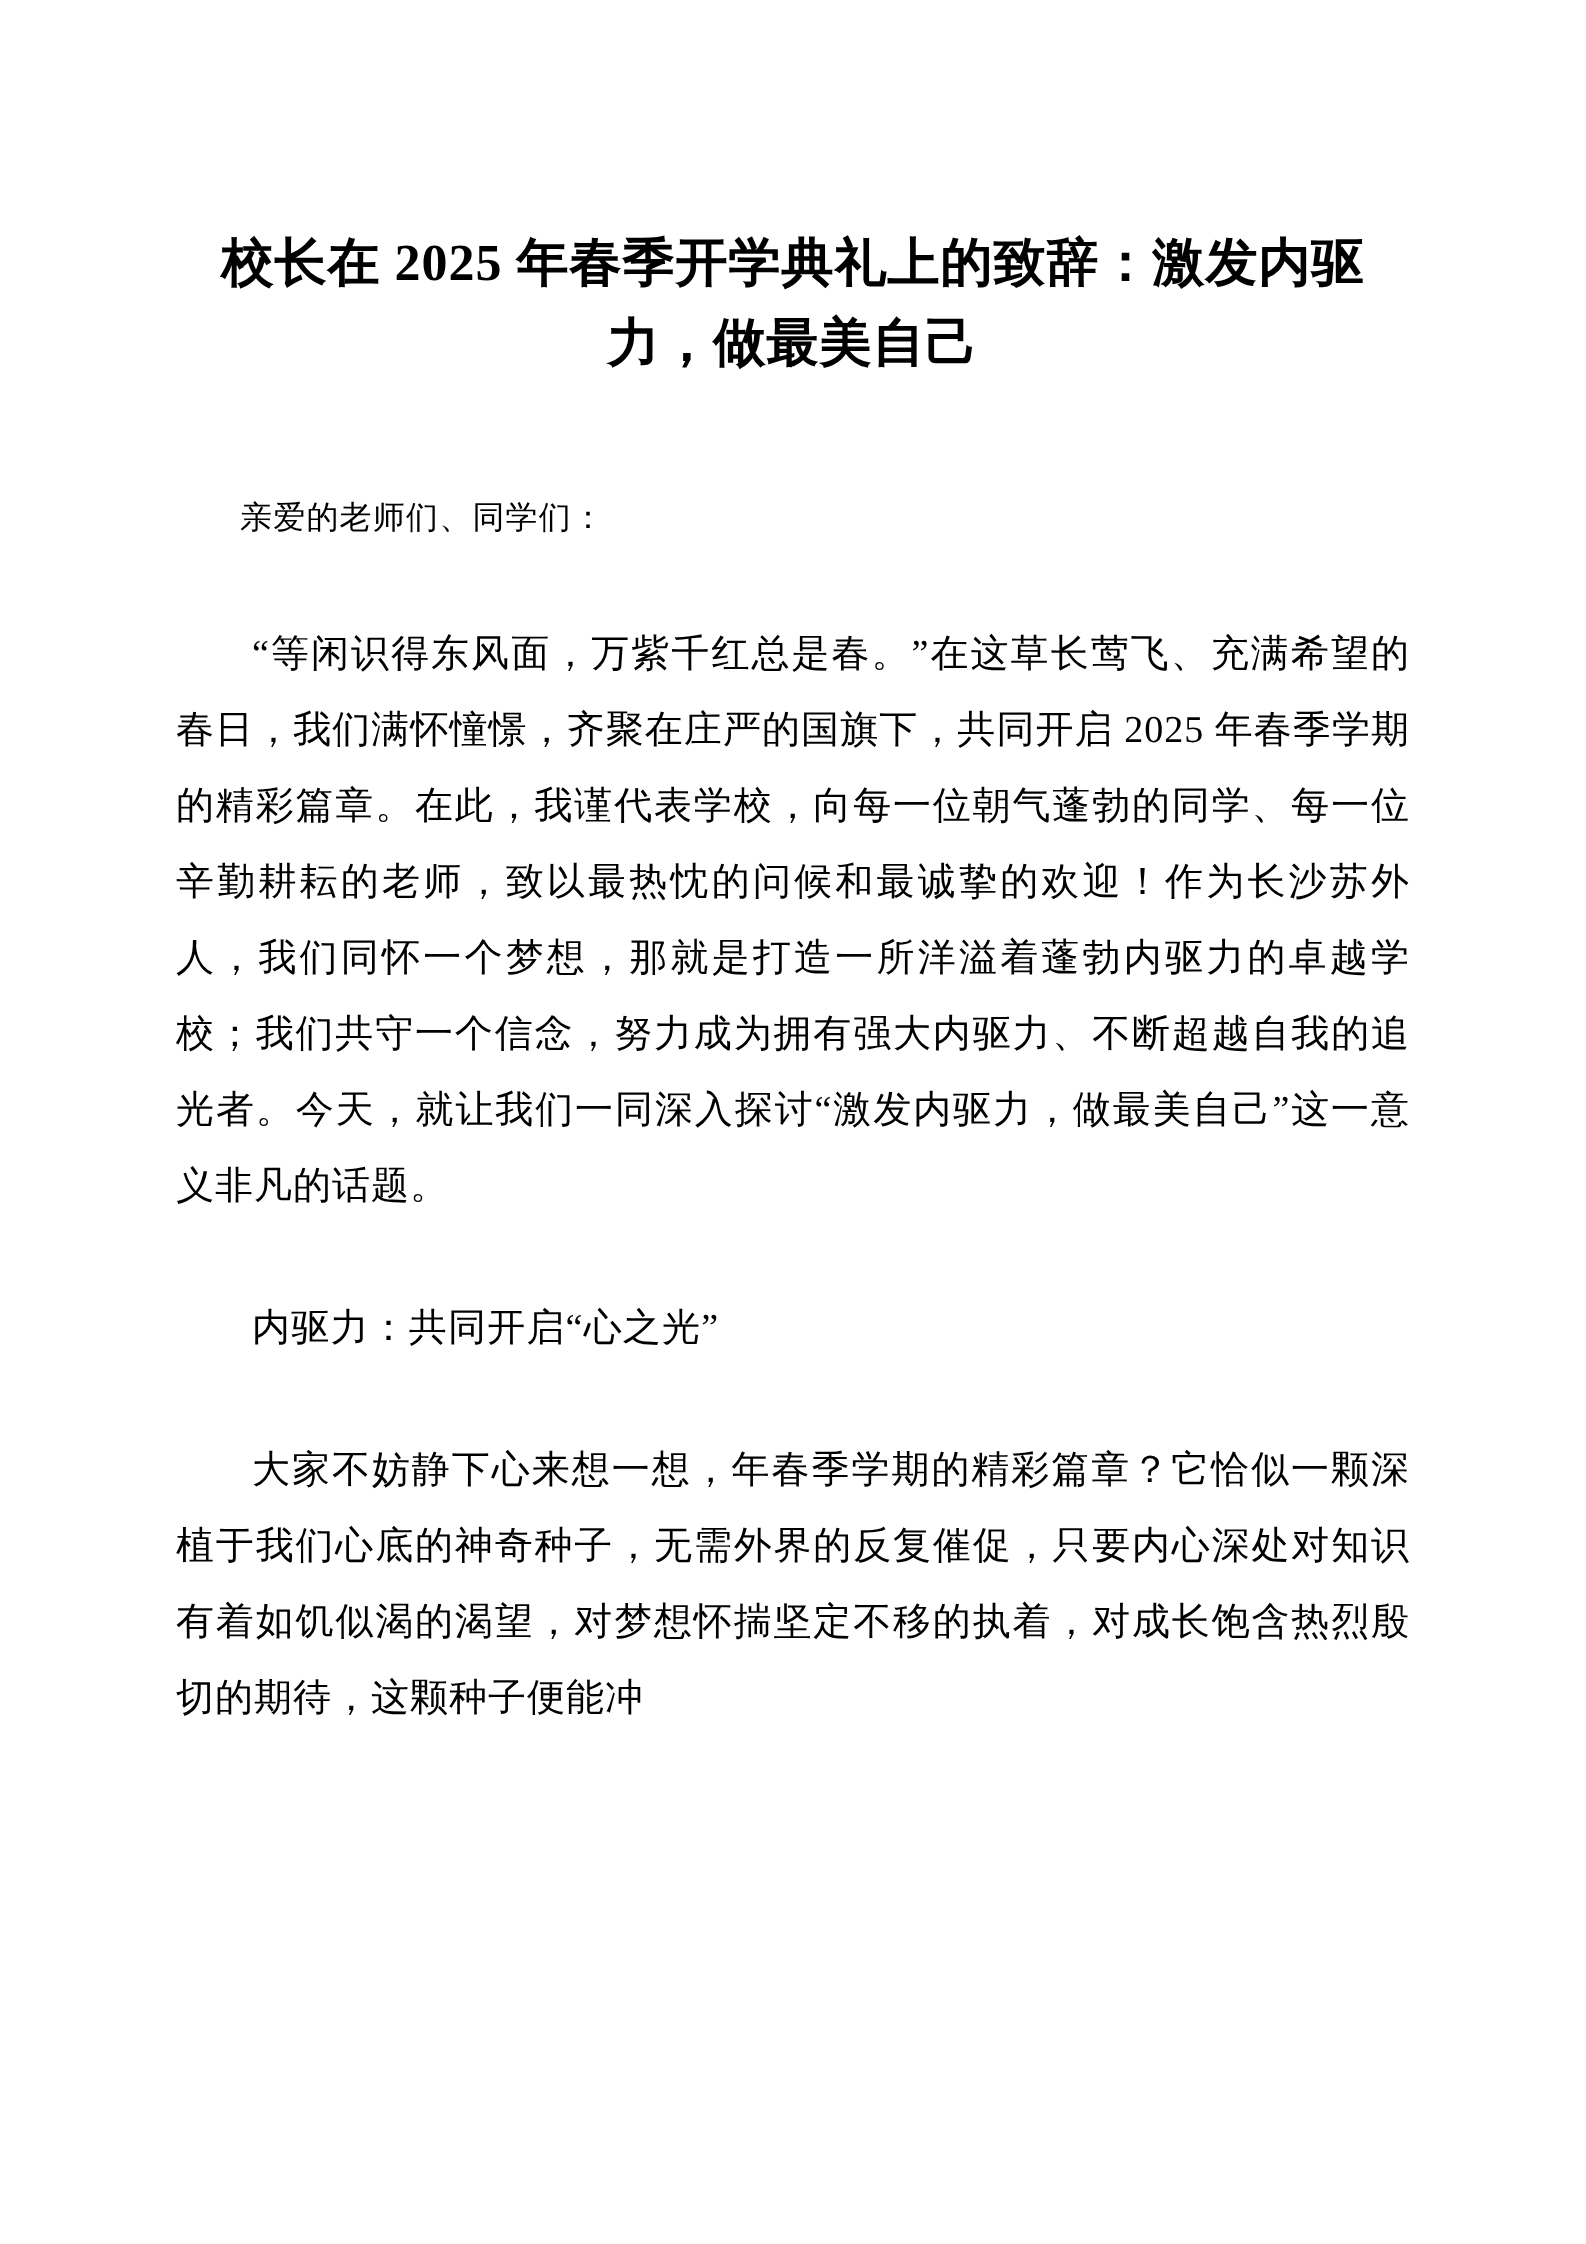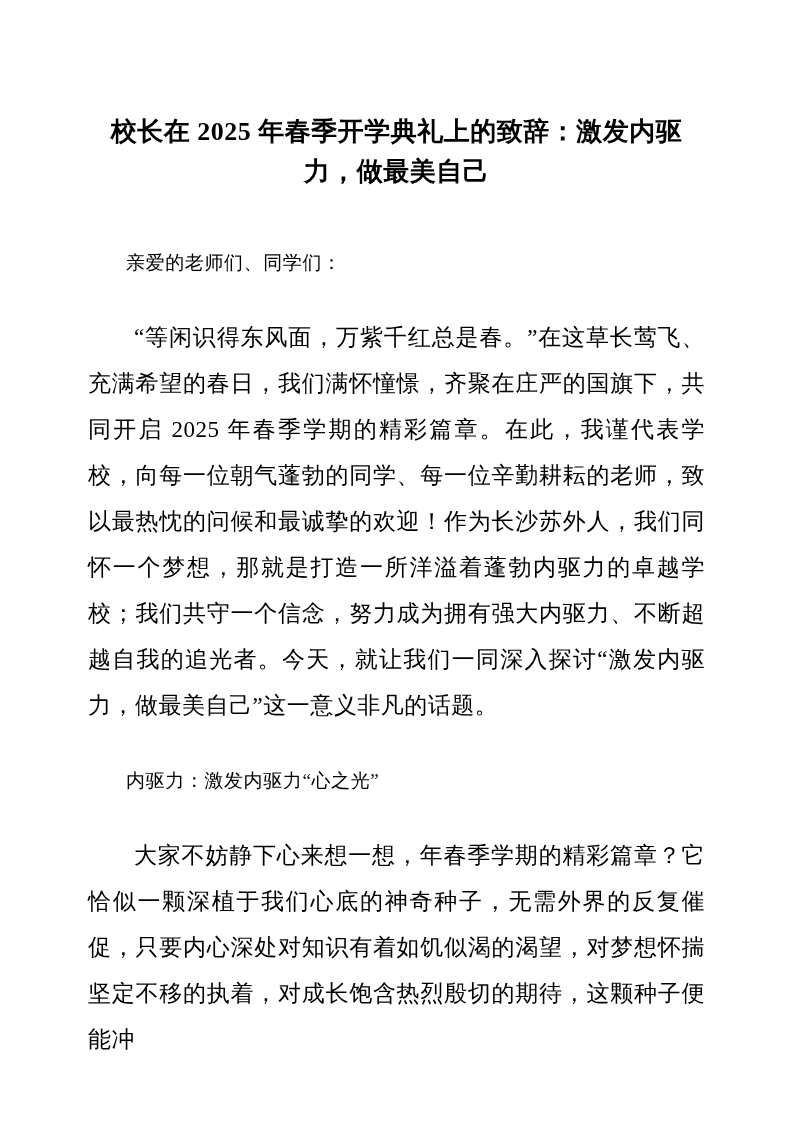--- a/index.html
+++ b/index.html
@@ -24,28 +24,28 @@
   .doc-title {
     font-size: 26px;
     font-weight: bold;
     line-height: 1.55;
     text-align: center;
     letter-spacing: 0.5px;
     margin: 0 0 52px 0;
     font-family: "Liberation Serif", "DejaVu Serif", serif;
   }
   .salutation {
-    font-size: 19px;
+    font-size: 16px;
     line-height: 1.9;
     text-indent: 2em;
     margin: 0 0 34px 0;
     letter-spacing: 0.6px;
   }
   .para {
-    font-size: 23px;
+    font-size: 19px;
     line-height: 2.0;
     text-indent: 2em;
     margin: 0 0 34px 0;
     letter-spacing: 0.5px;
     text-align: justify;
     text-justify: inter-ideograph;
   }
   .heading {
     font-size: 19px;
     line-height: 1.9;
@@ -61,17 +61,17 @@
 <body>
 
 <div class="page">
 
   <h1 class="doc-title">校长在 2025 年春季开学典礼上的致辞：激发内驱力，做最美自己</h1>
 
   <p class="salutation">亲爱的老师们、同学们：</p>
 
   <p class="para">“等闲识得东风面，万紫千红总是春。”在这草长莺飞、充满希望的春日，我们满怀憧憬，齐聚在庄严的国旗下，共同开启 2025 年春季学期的精彩篇章。在此，我谨代表学校，向每一位朝气蓬勃的同学、每一位辛勤耕耘的老师，致以最热忱的问候和最诚挚的欢迎！作为长沙苏外人，我们同怀一个梦想，那就是打造一所洋溢着蓬勃内驱力的卓越学校；我们共守一个信念，努力成为拥有强大内驱力、不断超越自我的追光者。今天，就让我们一同深入探讨“激发内驱力，做最美自己”这一意义非凡的话题。</p>
 
-  <p class="heading">内驱力：激发内驱力“心之光”</p>
+  <p class="heading">内驱力：共同开启“心之光”</p>
 
   <p class="para para-last">大家不妨静下心来想一想，年春季学期的精彩篇章？它恰似一颗深植于我们心底的神奇种子，无需外界的反复催促，只要内心深处对知识有着如饥似渴的渴望，对梦想怀揣坚定不移的执着，对成长饱含热烈殷切的期待，这颗种子便能冲</p>
 
 </div>
 
 </body></html>

